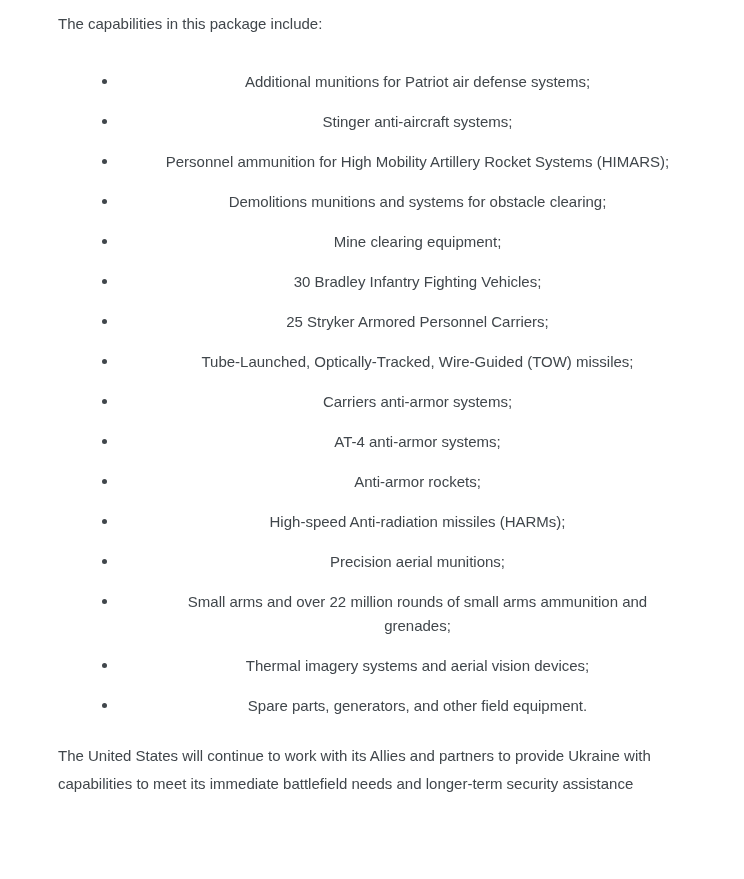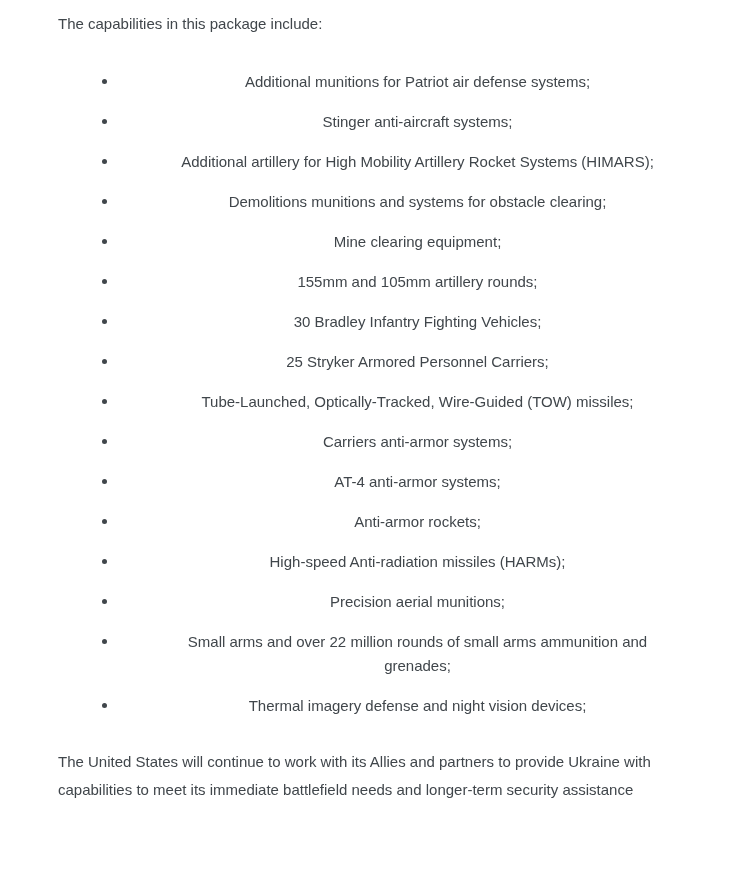--- a/index.html
+++ b/index.html
@@ -41,46 +41,46 @@
     content: "";
     position: absolute;
     left: -15px;
     top: 9px;
     width: 5px;
     height: 5px;
     border-radius: 50%;
     background: #40464b;
   }
   .closing {
-    margin: 30px 0 0 0;
+    margin: 24px 0 0 0;
     line-height: 28px;
     white-space: pre-line;
   }
 </style>
 </head>
 <body>
 
 <div class="page">
   <p class="intro">The capabilities in this package include:</p>
 
   <ul class="capabilities">
     <li>Additional munitions for Patriot air defense systems;</li>
     <li>Stinger anti-aircraft systems;</li>
-    <li>Additional artillery for High Mobility Artillery Rocket Systems (HIMARS);</li>
+    <li>Personnel ammunition for High Mobility Artillery Rocket Systems (HIMARS);</li>
     <li>Demolitions munitions and systems for obstacle clearing;</li>
     <li>Mine clearing equipment;</li>
-    <li>155mm and 105mm artillery rounds;</li>
     <li>30 Bradley Infantry Fighting Vehicles;</li>
     <li>25 Stryker Armored Personnel Carriers;</li>
     <li>Tube-Launched, Optically-Tracked, Wire-Guided (TOW) missiles;</li>
     <li>Carriers anti-armor systems;</li>
     <li>AT-4 anti-armor systems;</li>
     <li>Anti-armor rockets;</li>
     <li>High-speed Anti-radiation missiles (HARMs);</li>
     <li>Precision aerial munitions;</li>
     <li>Small arms and over 22 million rounds of small arms ammunition and
 grenades;</li>
-    <li>Thermal imagery defense and night vision devices;</li>
+    <li>Thermal imagery systems and aerial vision devices;</li>
+    <li>Spare parts, generators, and other field equipment.</li>
   </ul>
 
   <p class="closing">The United States will continue to work with its Allies and partners to provide Ukraine with
 capabilities to meet its immediate battlefield needs and longer-term security assistance</p>
 </div>
 
 </body></html>

